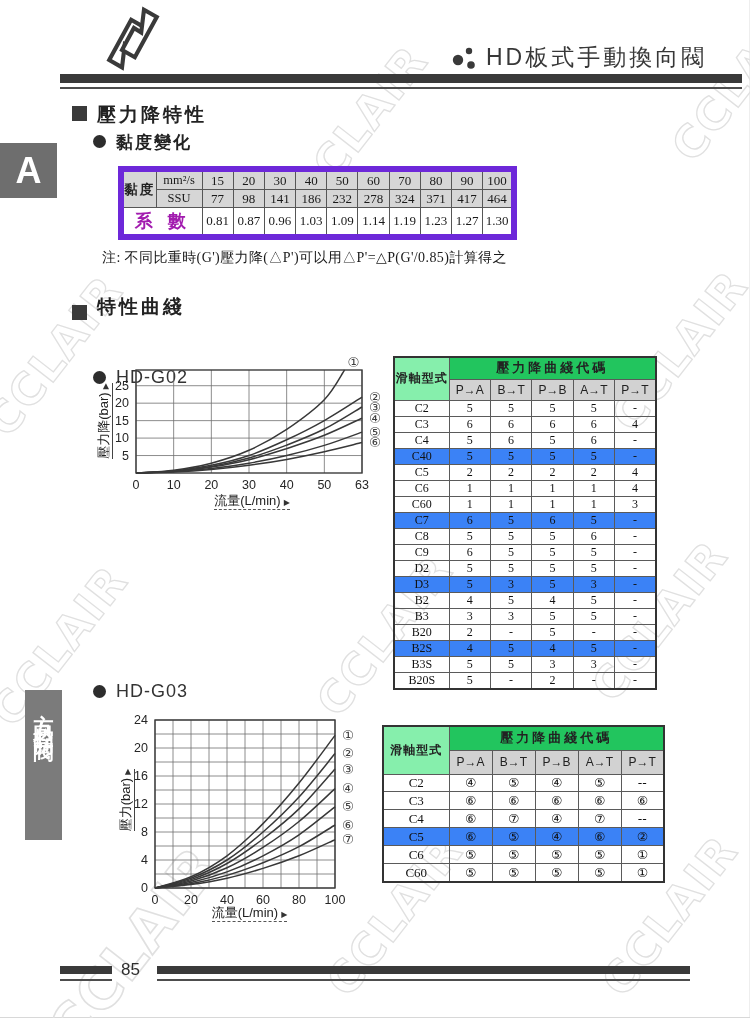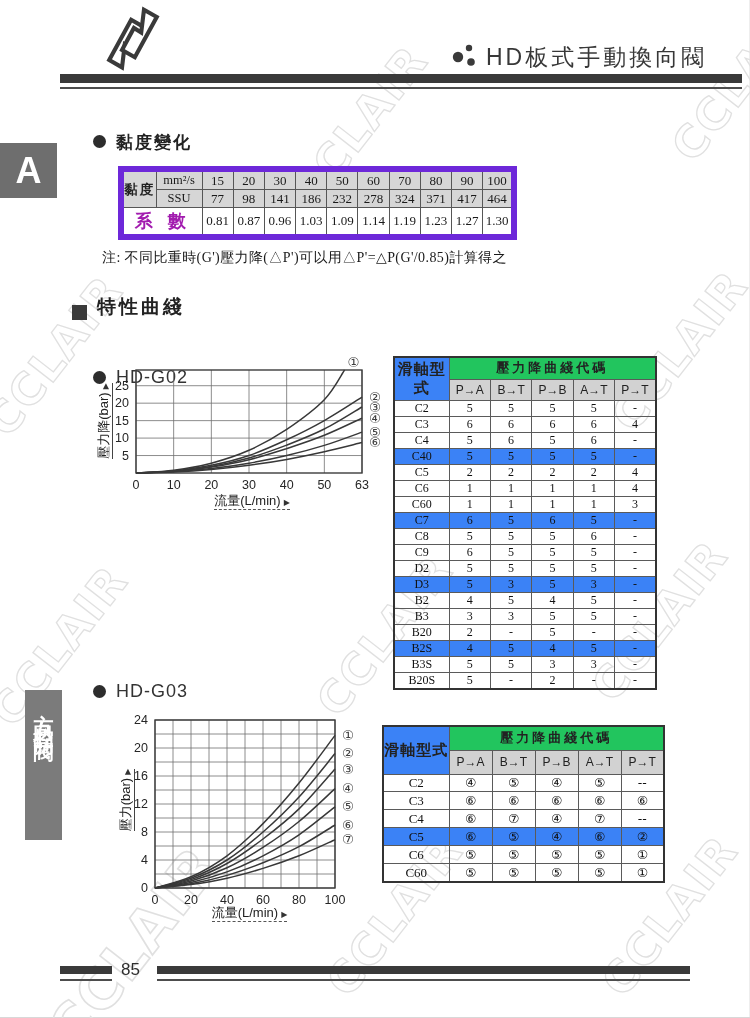--- a/index.html
+++ b/index.html
@@ -6,21 +6,21 @@
   #page{position:relative;width:750px;height:1018px;background:#fff;overflow:hidden;
         font-family:"Liberation Sans",sans-serif;box-shadow:inset 0 -1px 0 #d8d8d8, inset -1px 0 0 #eee;}
   .abs{position:absolute;z-index:1;}
   
   .wm{position:absolute;z-index:0;font-family:"DejaVu Sans",sans-serif;font-weight:700;
       color:transparent;-webkit-text-stroke:1.3px #e0e0e0;letter-spacing:2px;
       transform:rotate(-52deg);white-space:nowrap;}
   
   .bar-thick{background:#3a3a3a;height:9px;}
   .bar-thin{background:#4d4d4d;height:2px;}
-  .title-row{display:flex;align-items:flex-start;gap:8px;}
+  .title-row{display:flex;align-items:flex-end;gap:8px;}
   .doc-title{font-size:23px;letter-spacing:3px;color:#383838;font-weight:500;white-space:nowrap;}
   
   .h-row{display:flex;align-items:flex-start;gap:10px;}
   .sq-bullet{width:15px;height:15px;background:#3a3a3a;margin-top:4px;flex:0 0 auto;}
   .ci-bullet{width:13px;height:13px;border-radius:50%;background:#2d2d2d;margin-top:4px;flex:0 0 auto;}
   .h1-text{font-size:19px;font-weight:700;letter-spacing:3px;color:#222;white-space:nowrap;}
   .h2-text{font-size:17px;font-weight:700;letter-spacing:2px;color:#222;white-space:nowrap;}
   .model-text{font-size:18px;font-weight:500;letter-spacing:1px;color:#333;white-space:nowrap;}
   
   table{border-collapse:collapse;table-layout:fixed;}
@@ -28,21 +28,21 @@
   .visc th,.visc td{border:1px solid #565656;text-align:center;vertical-align:middle;padding:0;}
   .v-shade{background:#d6d6d6;}
   .v-hdr{font-size:13.5px;font-weight:600;letter-spacing:2px;color:#222;}
   .v-unit{font-family:"Liberation Serif",serif;font-size:12.5px;font-weight:400;color:#1a1a1a;}
   .v-num{font-family:"Liberation Serif",serif;font-size:13px;color:#1a1a1a;}
   .v-coef{font-size:18px;font-weight:600;letter-spacing:5px;color:#a21caf;}
   .note{font-family:"Liberation Serif",serif;font-size:14px;color:#1a1a1a;letter-spacing:0.4px;white-space:nowrap;}
   
   .ct{border:2px solid #333;}
   .ct th,.ct td{border:1px solid #5a5a5a;text-align:center;vertical-align:middle;padding:0;overflow:hidden;}
-  .ct-corner{background:#3b82f6;font-size:15px;font-weight:600;letter-spacing:1px;color:#222;}
+  .ct-corner{background:#86efac;font-size:12px;font-weight:600;letter-spacing:1px;color:#222;}
   .ct-group{background:#22c55e;font-size:13px;font-weight:600;letter-spacing:3px;color:#222;}
   .ct-sub{background:#d2d2d2;font-size:12px;font-weight:500;color:#222;}
   .ct-model{font-family:"Liberation Serif",serif;font-size:12px;color:#111;}
   .ct-val{font-family:"Liberation Serif",serif;font-size:12px;color:#111;}
   .g03t .ct-model{font-size:13px;}
   .g03t .ct-val{font-family:"DejaVu Sans",sans-serif;font-size:12.5px;}
   .row-shade td{background:#3b82f6;}
   
   svg.chart{overflow:visible;}
   .axis-lab{font-size:13px;color:#222;white-space:nowrap;text-align:center;}
@@ -91,20 +91,24 @@
   </div>
 
   <div class="abs bar-thick" style="left:60px;top:74px;width:682px;"></div>
   <div class="abs bar-thin" style="left:60px;top:87px;width:682px;"></div>
 
   <div class="abs a-badge" style="left:0;top:143px;width:57px;height:55px;">A</div>
   <div class="abs v-tab" style="left:25px;top:690px;width:37px;height:142px;">
     <span>方向控制閥</span>
   </div>
 
+  <div class="abs h-row" style="left:72px;top:102px;">
+    <span class="sq-bullet"></span>
+    <span class="h1-text">壓力降特性</span>
+  </div>
 
   <div class="abs h-row" style="left:93px;top:131px;">
     <span class="ci-bullet"></span>
     <span class="h2-text">黏度變化</span>
   </div>
 
   <table class="abs visc" style="left:118px;top:166px;width:399px;height:74px;">
     <colgroup>
       <col style="width:35px">
         <col style="width:46px">

